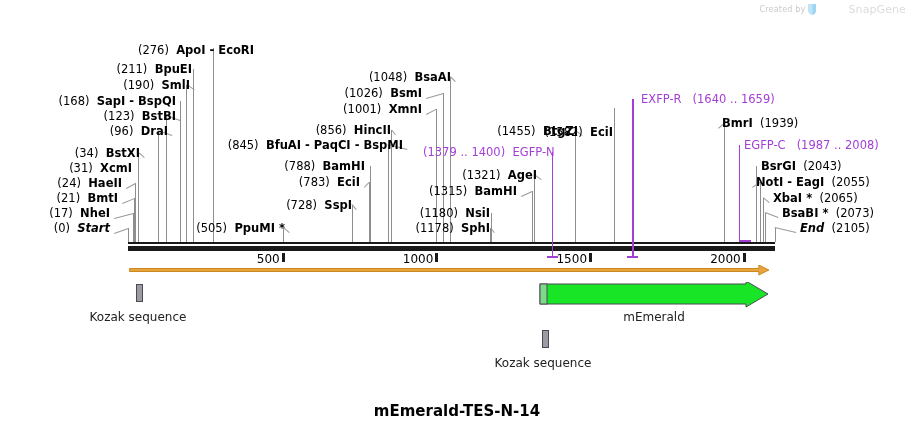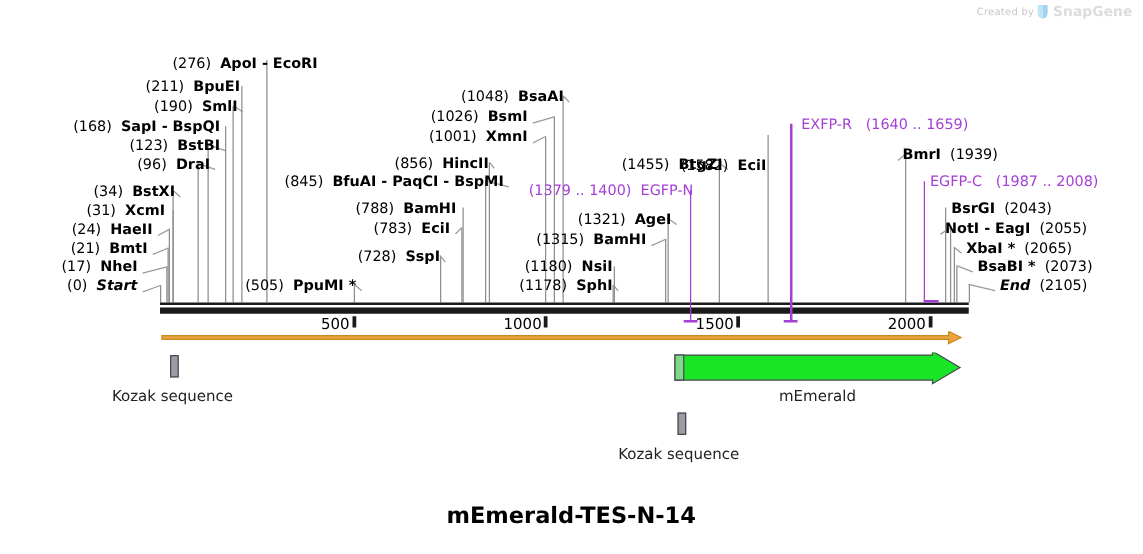--- a/index.html
+++ b/index.html
@@ -7,21 +7,21 @@
     width:914px;height:443px;background:#ffffff;overflow:hidden;
     font-family:"DejaVu Sans","Liberation Sans",sans-serif;
     color:#000;position:relative;
   }
   #map{position:absolute;left:0;top:0;width:914px;height:443px;}
 
   
   .wm{position:absolute;right:8px;top:3px;display:flex;align-items:center;gap:3px;}
   .wm-created{font-size:8px;color:#c9c9c9;letter-spacing:.2px;}
   .wm-leaf{width:9px;height:11px;display:block;}
-  .wm-name{font-size:11px;color:#dcdcdc;font-weight:700;letter-spacing:.1px;}
+  .wm-name{font-size:11px;color:#dcdcdc;font-weight:400;letter-spacing:.1px;margin-left:28px;}
 
   
   .lbl{position:absolute;white-space:nowrap;font-size:11.5px;line-height:12px;}
   .lbl .pos{font-weight:400;color:#000;}
   .lbl .enz{font-weight:bold;color:#000;}
   .lbl .ital{font-weight:bold;font-style:italic;color:#000;}
   .lbl.purple .pos,.lbl.purple .enz{color:#A43FD6;font-weight:400;}
   .lbl.purple .enz{font-weight:400;}
   .lbl.r{transform:translateX(-100%);}
 
@@ -33,21 +33,21 @@
   .rtick{position:absolute;background:#1a1a1a;width:3px;height:9px;}
   .rtxt{position:absolute;font-size:12px;color:#000;white-space:nowrap;transform:translateX(-100%);}
 
   
   .pbr{position:absolute;}
   .pbr i{position:absolute;background:#A43FD6;display:block;}
   .kozak-box{position:absolute;background:#9b9ba3;border:1px solid #4a4a52;}
   .ftxt{position:absolute;font-size:12px;color:#222;white-space:nowrap;transform:translateX(-50%);}
 
   
-  .title{position:absolute;width:914px;text-align:center;font-weight:bold;font-size:18px;color:#000;}
+  .title{position:absolute;width:914px;text-align:center;font-weight:bold;font-size:15px;color:#000;}
   .subtitle{position:absolute;width:914px;text-align:center;font-size:12px;color:#000;}
 </style>
 </head>
 <body>
 
 <div id="map">
 
   <div class="wm">
     <span class="wm-created">Created by</span>
     <svg class="wm-leaf" viewBox="0 0 9 11">

